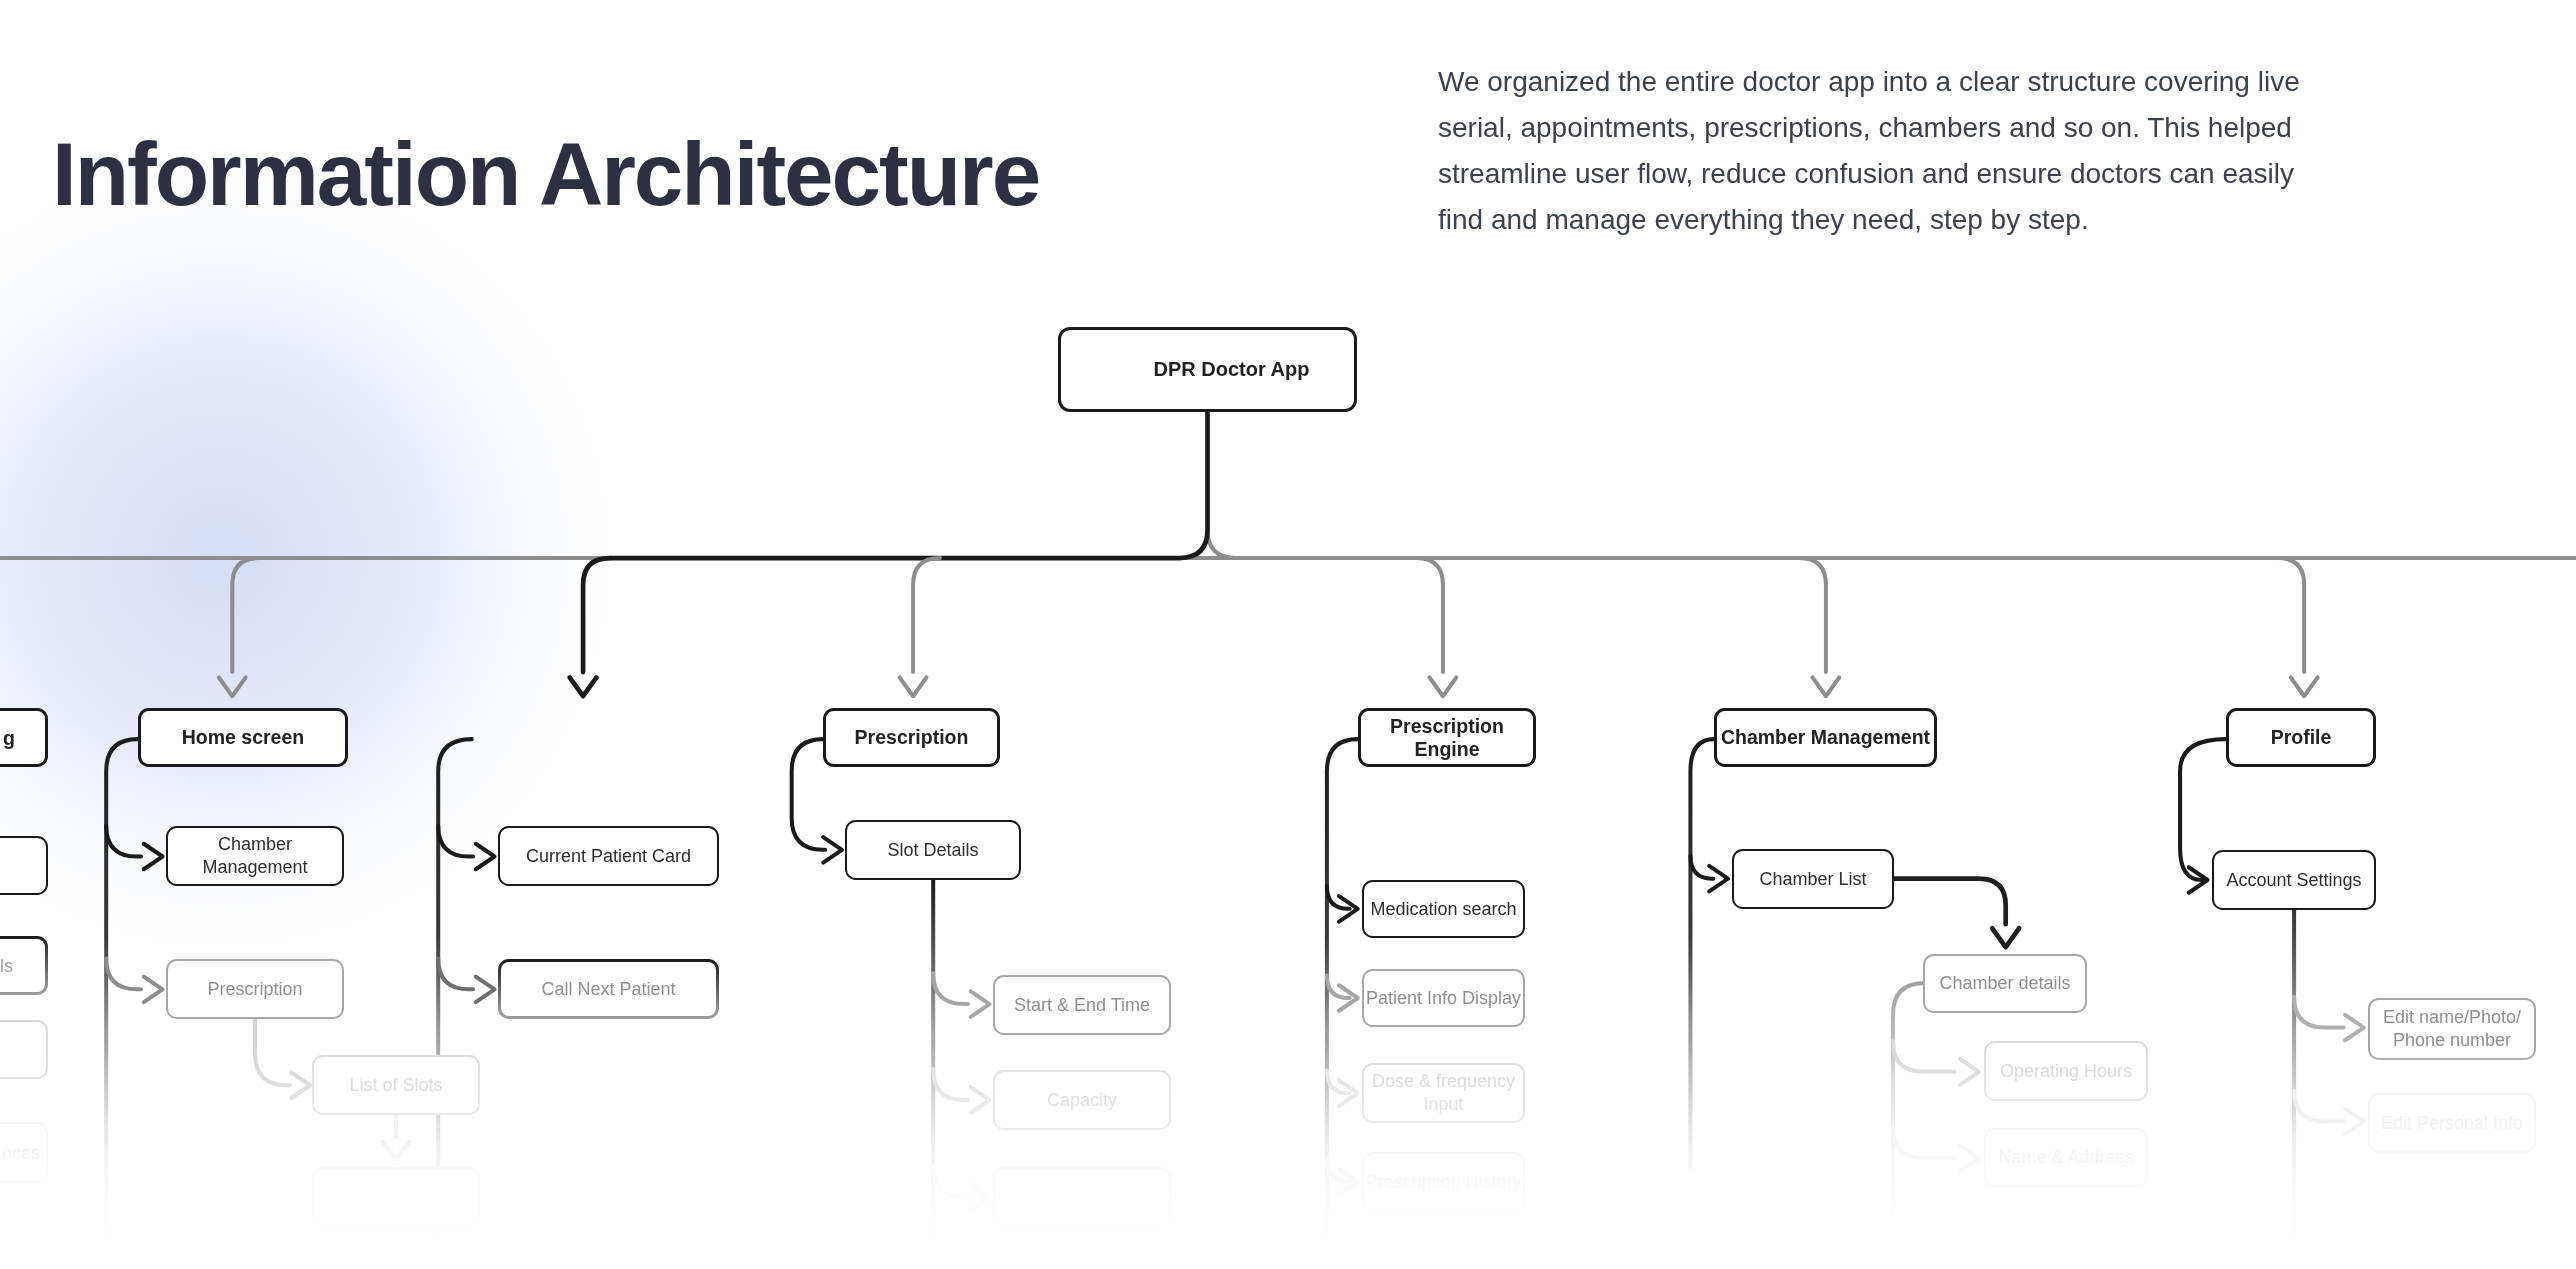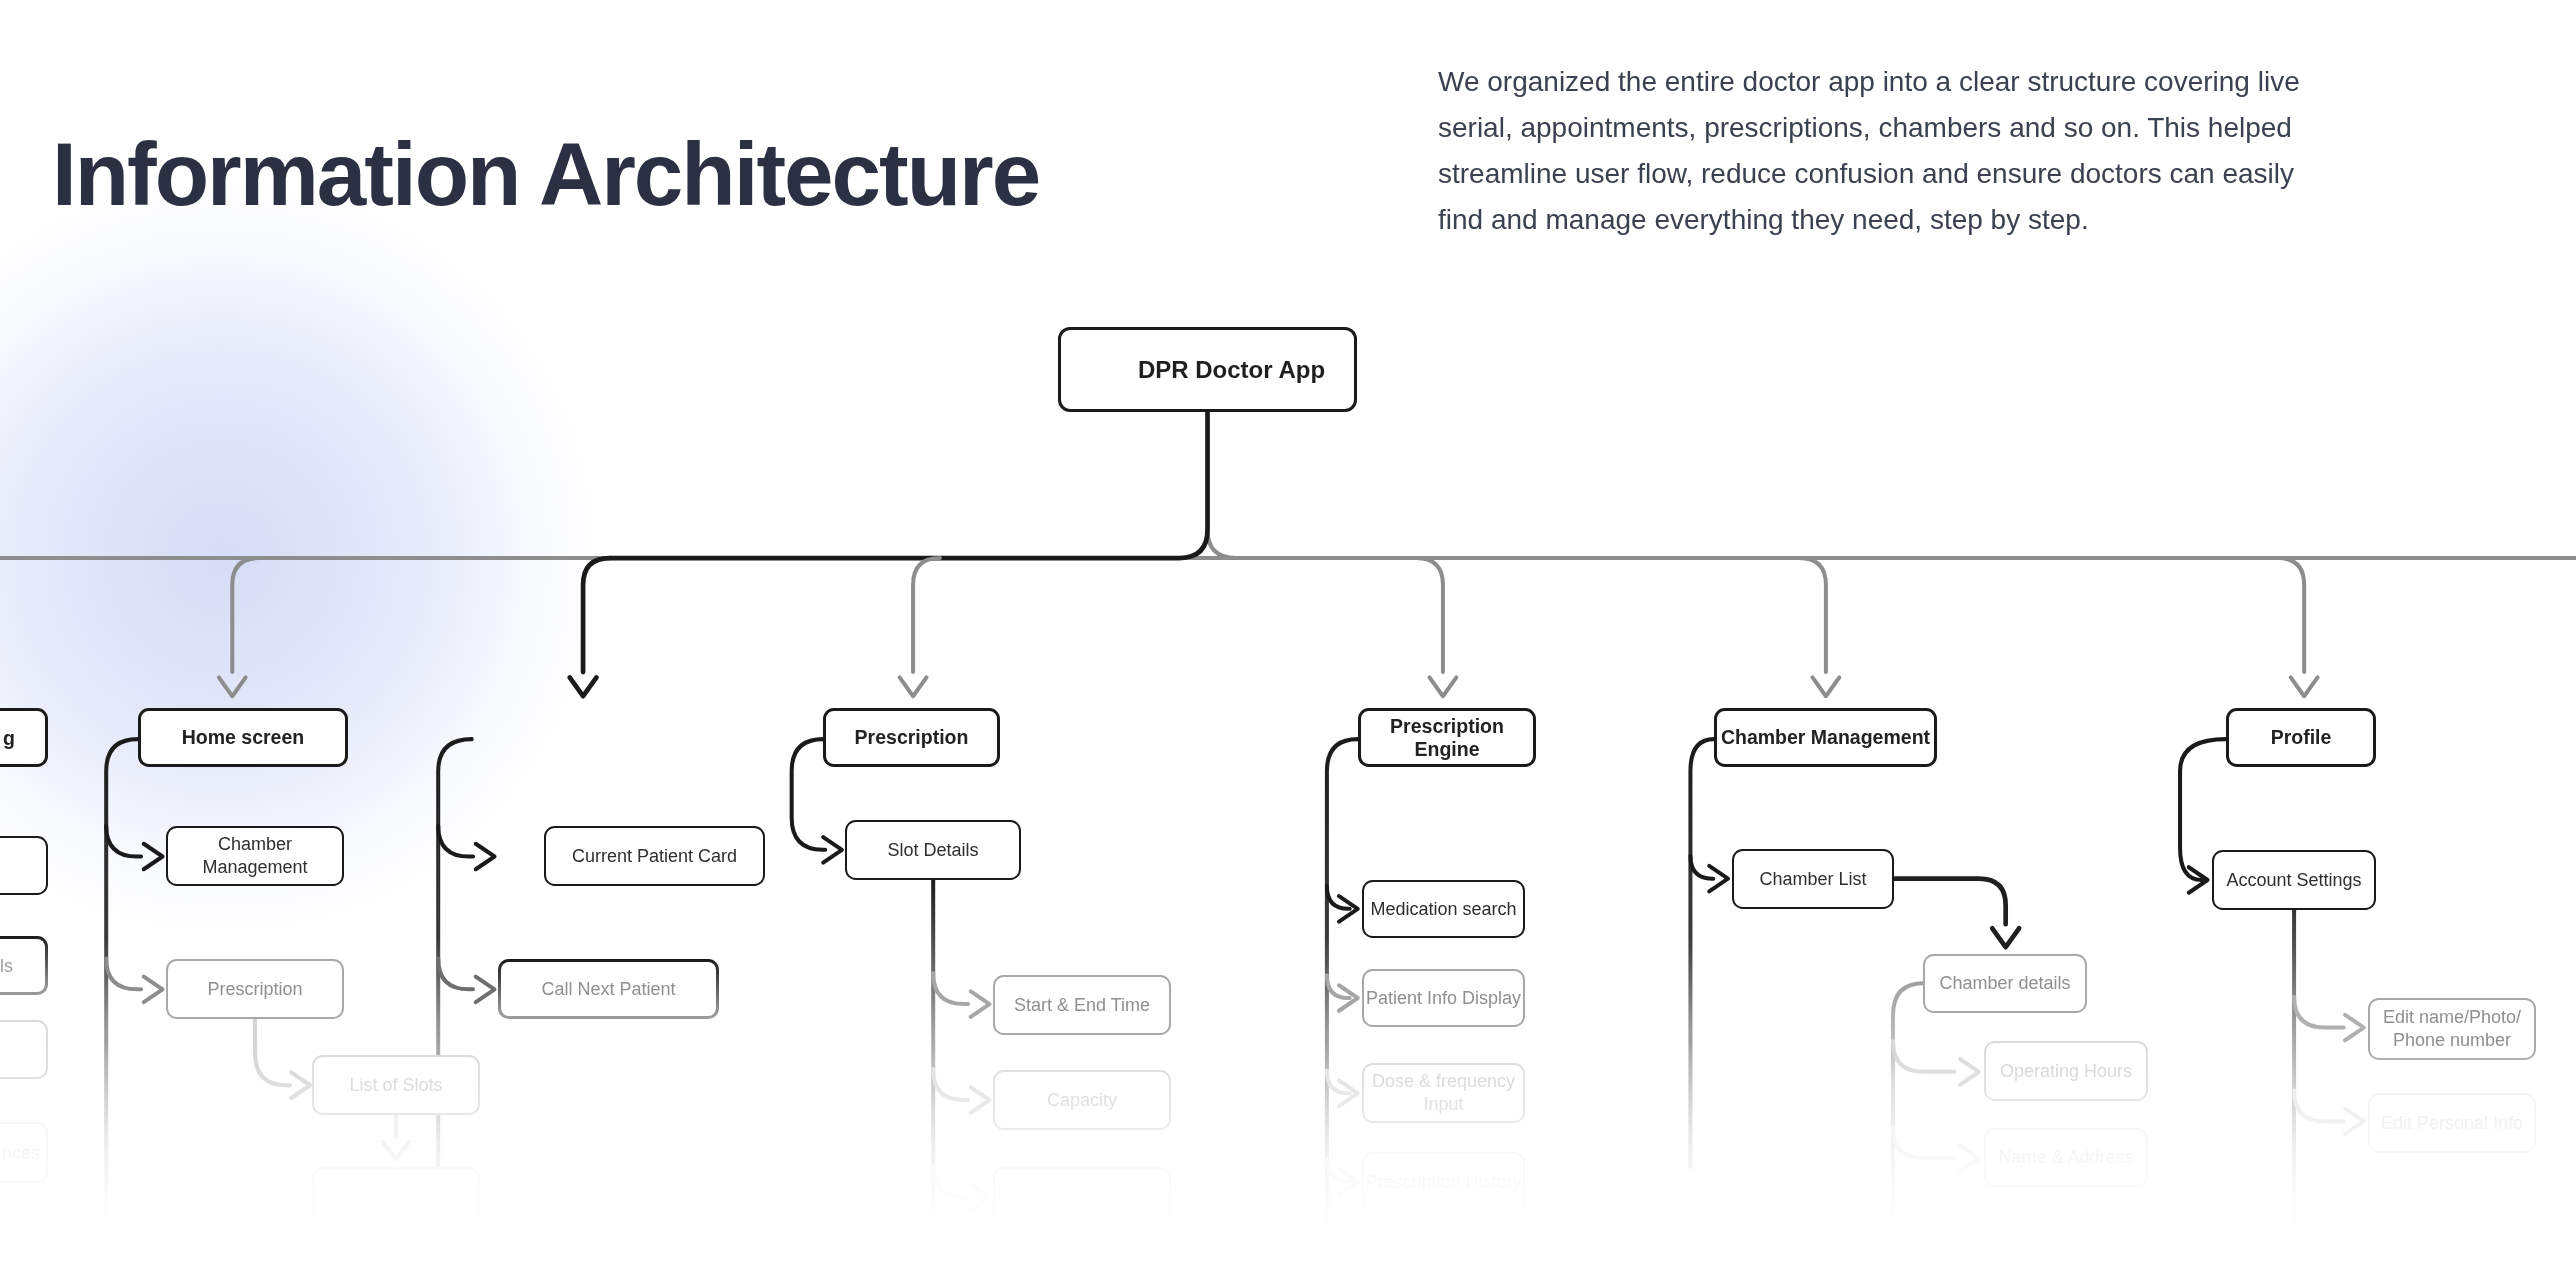--- a/index.html
+++ b/index.html
@@ -9,21 +9,21 @@
     background:radial-gradient(closest-side,#d6dcf6 0%,rgba(222,227,248,0.75) 40%,rgba(240,243,252,0.4) 62%,rgba(255,255,255,0) 78%);}
   .page-title{position:absolute;left:52px;top:64px;font-size:89px;line-height:101px;font-weight:800;
     letter-spacing:-2px;color:#2b3143;}
   .page-desc{position:absolute;left:1438px;top:59px;width:1100px;font-size:28px;line-height:46px;
     font-weight:400;color:#3a4150;}
   svg.wires{position:absolute;left:0;top:0;}
   .node{position:absolute;background:#ffffff;border:2.7px solid #1a1a1a;border-radius:10.7px;
     display:flex;flex-direction:column;align-items:center;justify-content:center;text-align:center;
     font-size:18px;color:#2e2e2e;line-height:23px;box-sizing:border-box;}
   .node.hdr{border-width:3.4px;font-weight:700;font-size:19.5px;color:#222;}
-  .node.root{border-width:3.4px;font-weight:700;font-size:24px;color:#1f1f1f;border-radius:12px;padding-left:48px;}
+  .node.root{border-width:3.4px;font-weight:700;font-size:20px;color:#1f1f1f;border-radius:12px;padding-left:48px;}
   .node.t1{border-color:#a8a8a8;color:#8f8f8f;}
   .node.t2{border-color:#dadada;color:#d2d2d2;}
   .node.t3{border-color:#efefef;color:#e7e7e7;}
   .node.two{border:none;background:linear-gradient(180deg,#1a1a1a 0%,#9a9a9a 90%);padding:2.7px;}
   .node.two .inner{background:#ffffff;border-radius:8px;width:100%;height:100%;
     display:flex;align-items:center;justify-content:center;color:#8f8f8f;}
   .node.cut{justify-content:center;}
   .node.cut .frag{position:absolute;left:101px;top:50%;transform:translateY(-50%);}
   .fade-wash{position:absolute;left:0;top:1043px;width:2576px;height:226px;pointer-events:none;
     background:linear-gradient(180deg,rgba(255,255,255,0) 0%,rgba(255,255,255,0.55) 45%,rgba(255,255,255,0.92) 78%,#ffffff 100%);}
@@ -166,21 +166,21 @@
     <span>Chamber Management</span>
   </div>
   <div class="node t1" style="left:166px;top:959px;width:178px;height:60px;">
     <span>Prescription</span>
   </div>
   <div class="node t2" style="left:312px;top:1055px;width:168px;height:60px;">
     <span>List of Slots</span>
   </div>
   <div class="node t3" style="left:312px;top:1167px;width:168px;height:60px;"></div>
 
-  <div class="node" style="left:498px;top:826px;width:221px;height:60px;margin-left:46px;">
+  <div class="node" style="left:498px;top:826px;width:221px;height:60px;">
     <span>Current Patient Card</span>
   </div>
   <div class="node two" style="left:498px;top:959px;width:221px;height:60px;">
     <div class="inner">
         <span>Call Next Patient</span>
       </div>
   </div>
 
   <div class="node hdr" style="left:823px;top:708px;width:177px;height:59px;">
     <span>Prescription</span>

